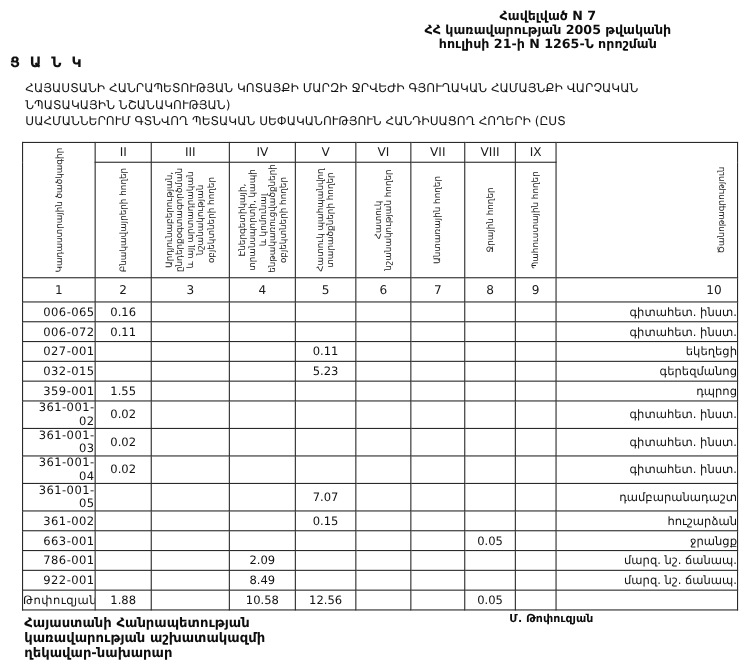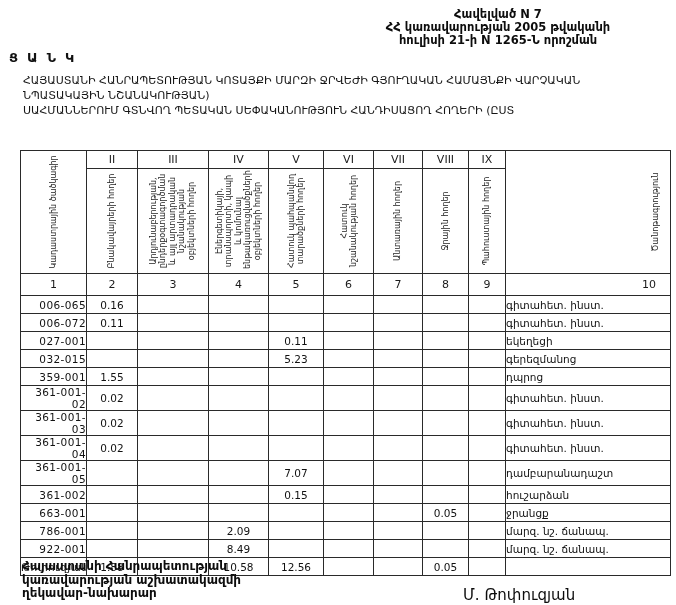--- a/index.html
+++ b/index.html
@@ -20,21 +20,21 @@
     position:absolute; top:50px; left:0; width:676px;
     text-align:left; font-size:13px; font-weight:bold;
     letter-spacing:9px; text-indent:9px;
   }
   .doc-subtitle {
     position:absolute; top:73px; left:23px; width:660px;
     text-align:left; font-size:11px; font-weight:normal; line-height:15px;
     color:#151515;
   }
   table.land-table {
-    position:absolute; top:150px; left:20px;
+    position:absolute; top:129px; left:20px;
     border-collapse:collapse; table-layout:fixed;
     width:650px;
     padding-left:28px;
   }
   table.land-table th, table.land-table td {
     border:1px solid #2a2a2a;
     padding:0; margin:0;
     font-weight:normal;
     overflow:hidden;
   }
@@ -47,28 +47,28 @@
     width:96px; font-size:8px; line-height:1.18; text-align:center;
     color:#1c1c1c; font-weight:normal;
   }
   .rot-tall { width:116px; }
   .rot-right { transform:translate(calc(-50% + 68px),-50%) rotate(-90deg); }
   tr.num-row td { height:21px; font-size:11px; text-align:center; color:#1a1a1a; }
   tr.num-row td.num10 { text-align:right; padding-right:14px; }
   tbody.body-rows td { height:17px; font-size:10.5px; }
   td.cell-code { text-align:right; padding-left:12px; letter-spacing:0.4px; }
   td.cell-num  { text-align:center; }
-  td.cell-note { text-align:left; padding-left:4px; }
+  td.cell-note { text-align:right; padding-left:4px; }
   .doc-footer {
     position:absolute; top:560px; left:22px;
     font-size:12px; font-weight:bold; line-height:13.5px; color:#0d0d0d;
   }
   .doc-signature {
-    position:absolute; top:586px; left:463px;
-    font-size:15px; font-weight:normal; color:#0d0d0d;
+    position:absolute; top:557px; left:463px;
+    font-size:10px; font-weight:bold; color:#0d0d0d;
   }
 </style>
 </head>
 <body>
 
 <div class="doc-header">
   <div>Հավելված N 7</div>
   <div>ՀՀ կառավարության 2005 թվականի</div>
   <div>հուլիսի 21-ի N 1265-Ն որոշման</div>
 </div>

